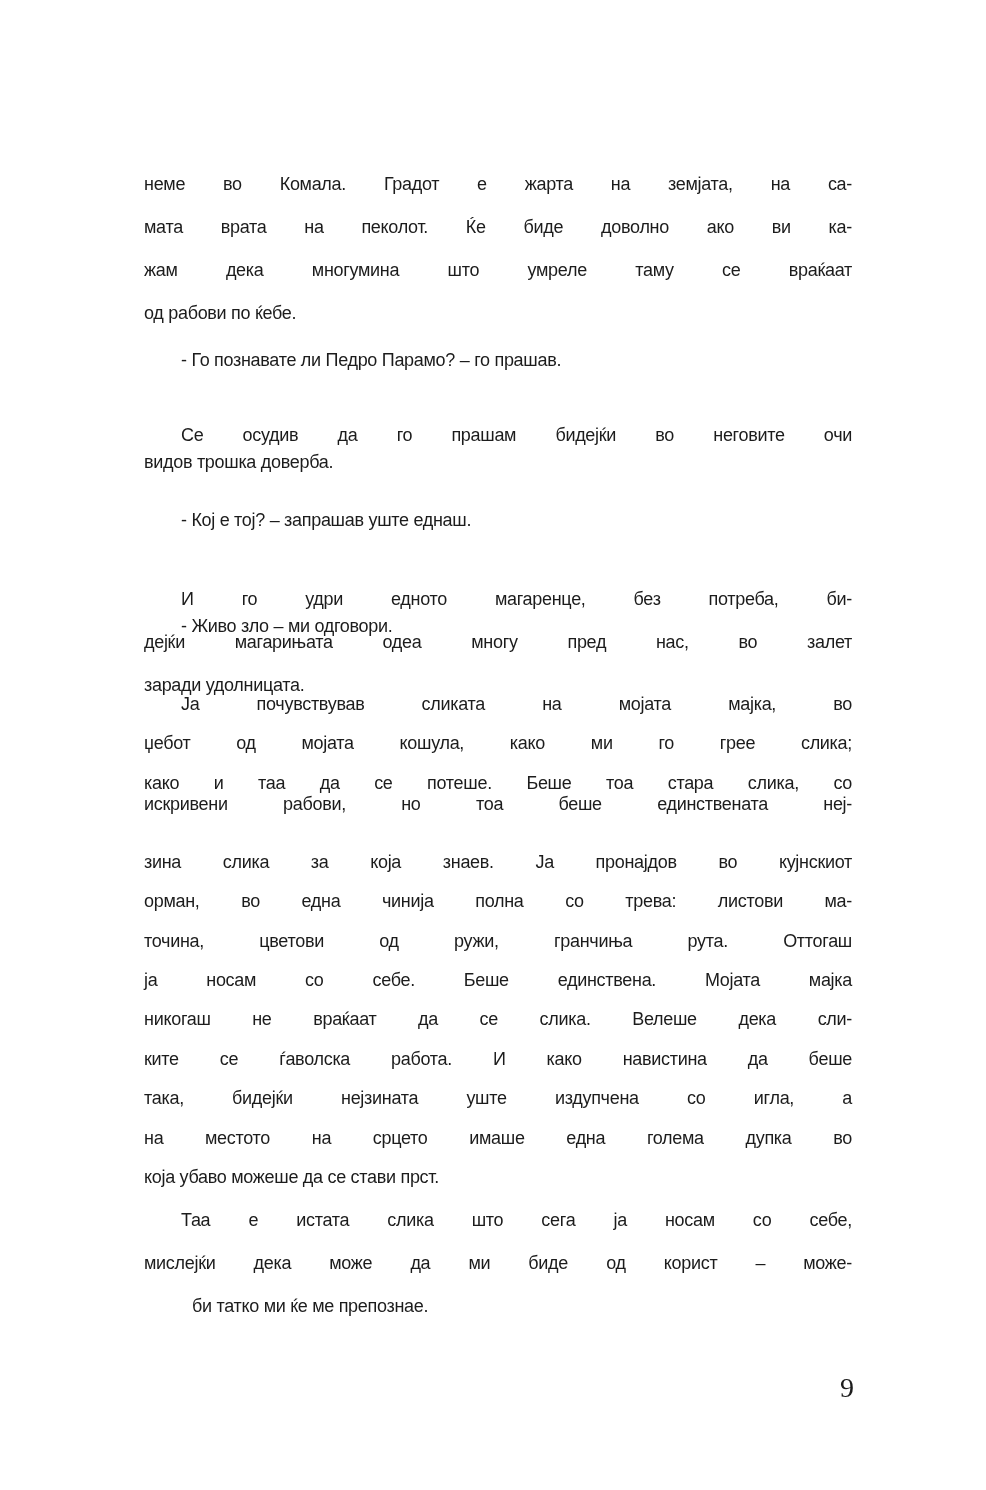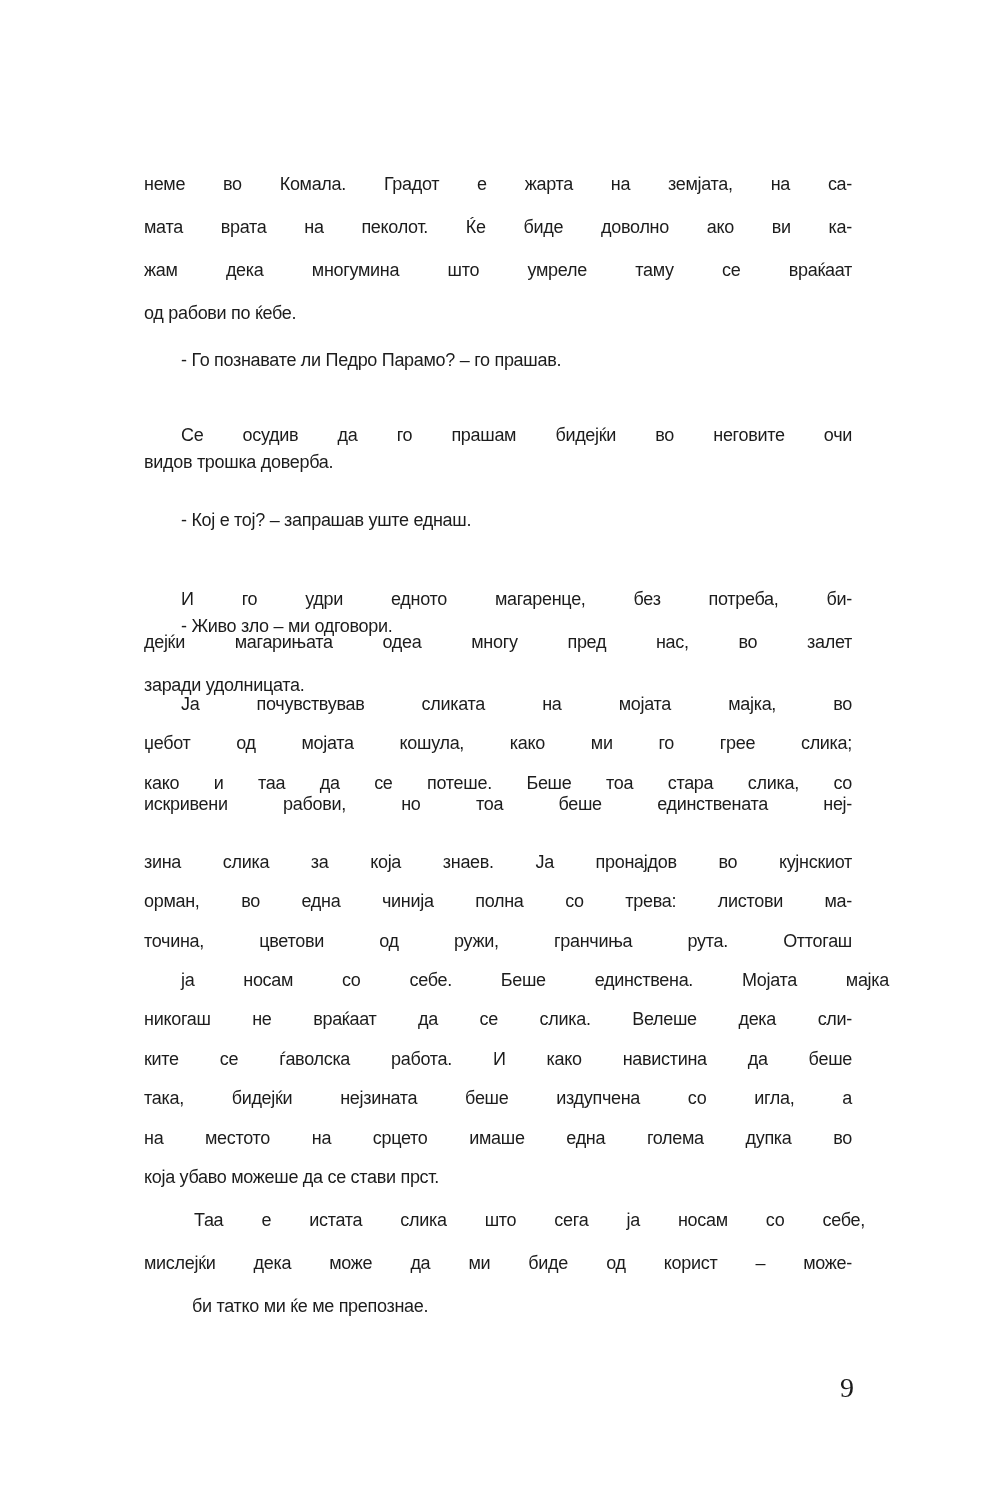--- a/index.html
+++ b/index.html
@@ -48,24 +48,24 @@
       <div class="line indent justify" style="top: 578px;">И го удри едното магаренце, без потреба, би-</div>
       <div class="line justify" style="top: 621px;">дејќи магарињата одеа многу пред нас, во залет</div>
       <div class="line" style="top: 664px;">заради удолницата.</div>
       <div class="line indent justify" style="top: 683px;">Ја почувствував сликата на мојата мајка, во</div>
       <div class="line justify" style="top: 722px;">џебот од мојата кошула, како ми го грее слика;</div>
       <div class="line justify" style="top: 762px;">како и таа да се потеше. Беше тоа стара слика, со</div>
       <div class="line justify" style="top: 763px; margin-top: 20px;">искривени рабови, но тоа беше единствената неј-</div>
       <div class="line justify" style="top: 841px;">зина слика за која знаев. Ја пронајдов во кујнскиот</div>
       <div class="line justify" style="top: 880px;">орман, во една чинија полна со трева: листови ма-</div>
       <div class="line justify" style="top: 920px;">точина, цветови од ружи, гранчиња рута. Оттогаш</div>
-      <div class="line justify" style="top: 959px; margin-left: 37px;">ја носам со себе. Беше единствена. Мојата мајка</div>
+      <div class="line justify" style="top: 959px;">ја носам со себе. Беше единствена. Мојата мајка</div>
       <div class="line justify" style="top: 998px;">никогаш не враќаат да се слика. Велеше дека сли-</div>
       <div class="line justify" style="top: 1038px;">ките се ѓаволска работа. И како навистина да беше</div>
-      <div class="line justify" style="top: 1077px;">така, бидејќи нејзината беше издупчена со игла, а</div>
+      <div class="line justify" style="top: 1077px;">така, бидејќи нејзината уште издупчена со игла, а</div>
       <div class="line justify" style="top: 1117px;">на местото на срцето имаше една голема дупка во</div>
       <div class="line" style="top: 1156px;">која убаво можеше да се стави прст.</div>
-      <div class="line indent justify" style="top: 1199px; margin-left: 13px;">Таа е истата слика што сега ја носам со себе,</div>
+      <div class="line indent justify" style="top: 1199px;">Таа е истата слика што сега ја носам со себе,</div>
       <div class="line justify" style="top: 1242px;">мислејќи дека може да ми биде од корист – може-</div>
       <div class="line" style="top: 1285px; margin-left: 48px;">би татко ми ќе ме препознае.</div>
     </div>
   <div class="page-number">9</div>
 </div>
 
 </body></html>

